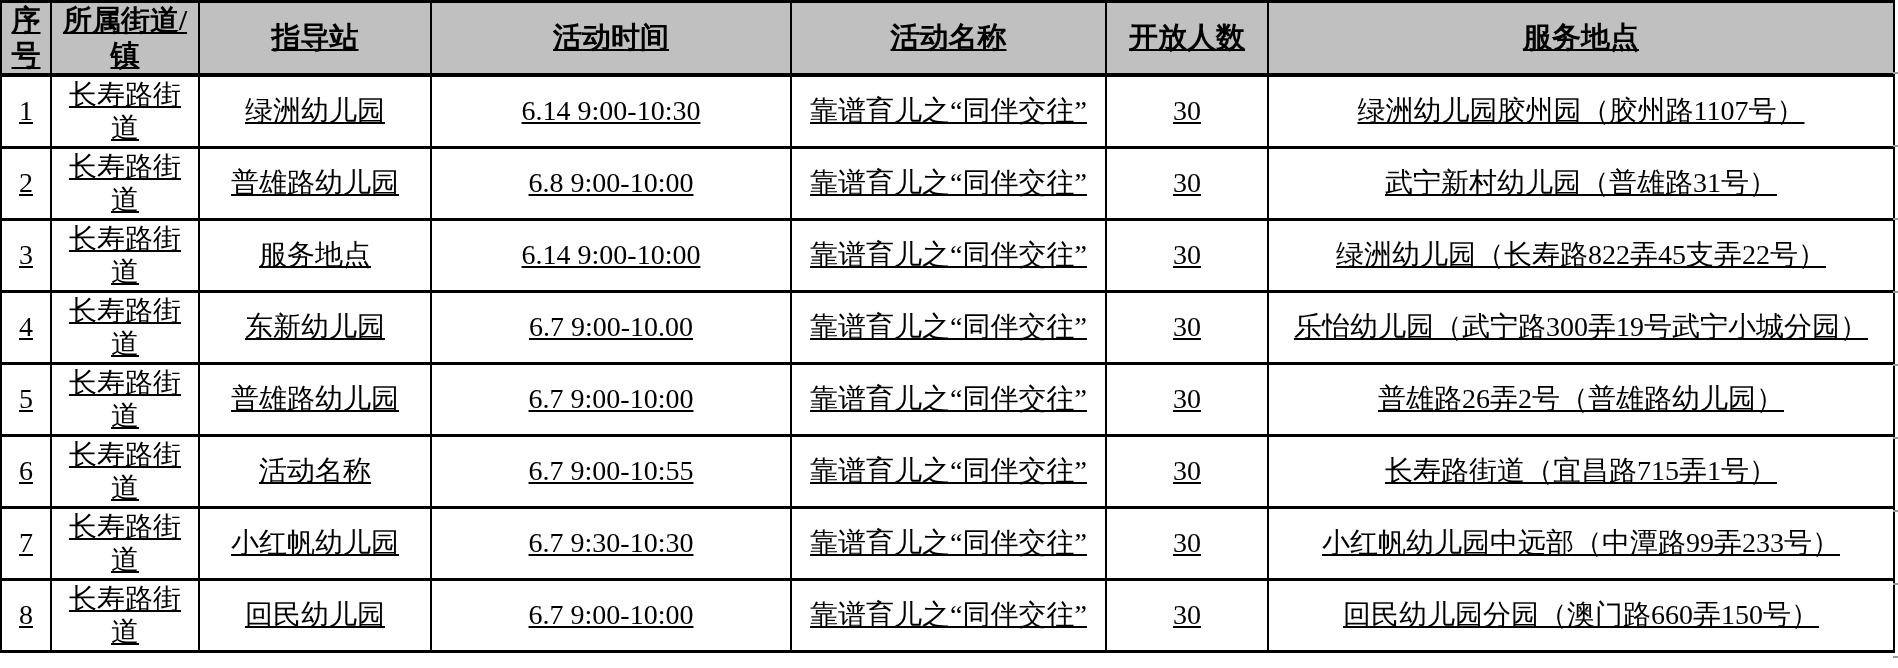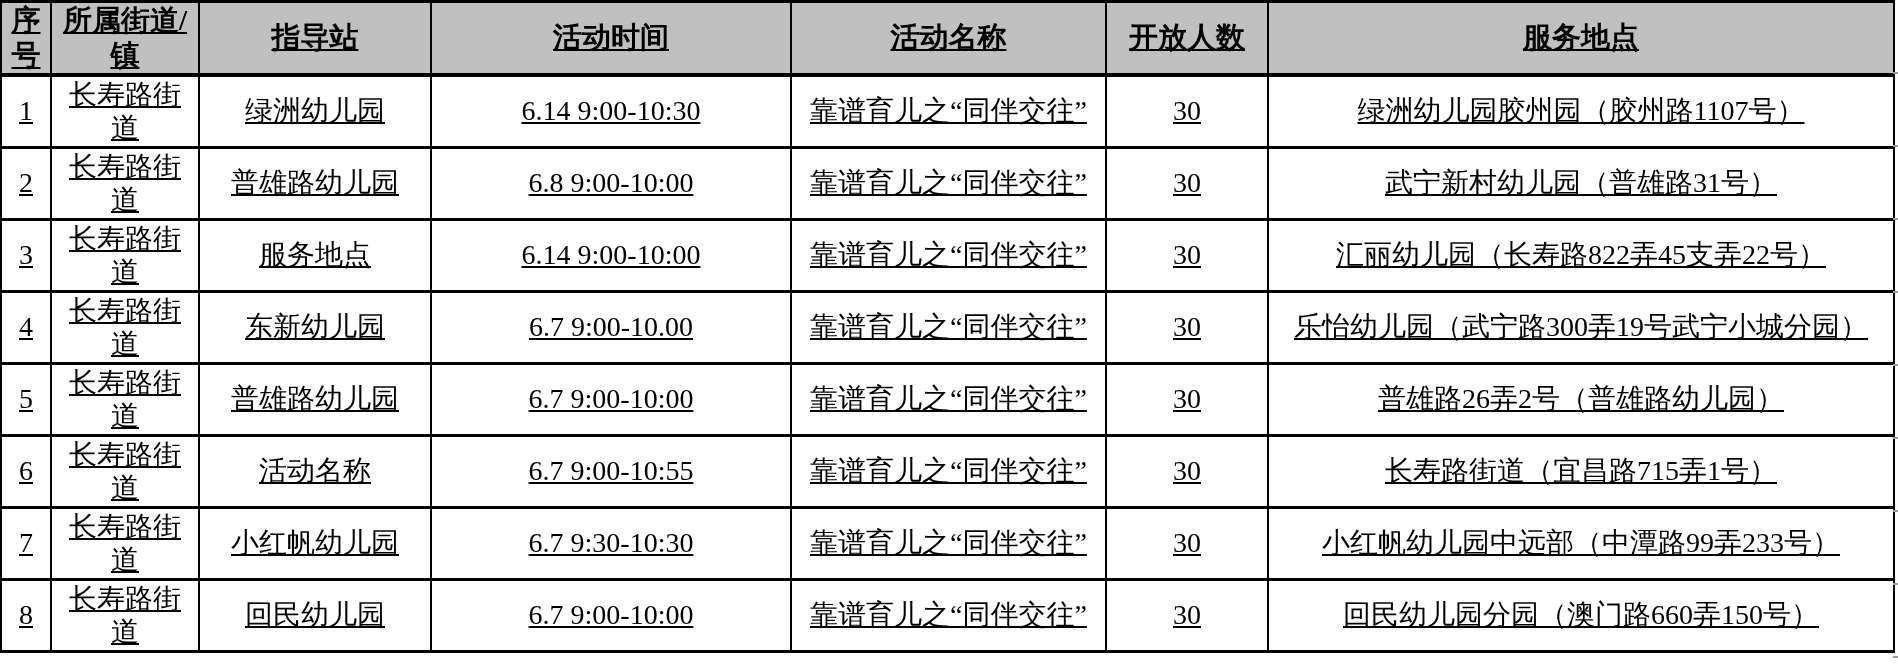--- a/index.html
+++ b/index.html
@@ -116,21 +116,21 @@
         <td>30</td>
         <td>武宁新村幼儿园（普雄路31号）</td>
       </tr>
       <tr>
         <td>3</td>
         <td>长寿路街道</td>
         <td>服务地点</td>
         <td>6.14 9:00-10:00</td>
         <td>靠谱育儿之“同伴交往”</td>
         <td>30</td>
-        <td>汇丽幼儿园（长寿路822弄45支弄22号）</td>
+        <td>绿洲幼儿园（长寿路822弄45支弄22号）</td>
       </tr>
       <tr>
         <td>4</td>
         <td>长寿路街道</td>
         <td>东新幼儿园</td>
         <td>6.7 9:00-10.00</td>
         <td>靠谱育儿之“同伴交往”</td>
         <td>30</td>
         <td>乐怡幼儿园（武宁路300弄19号武宁小城分园）</td>
       </tr>

